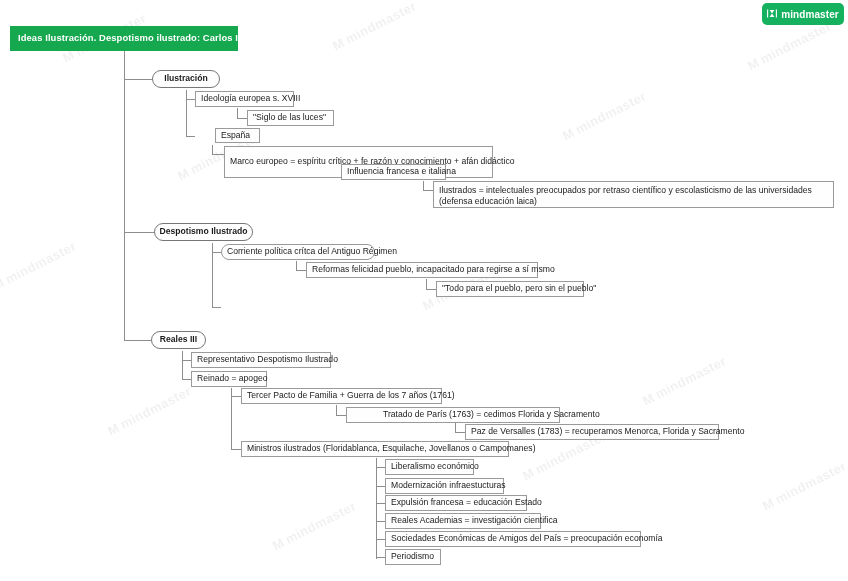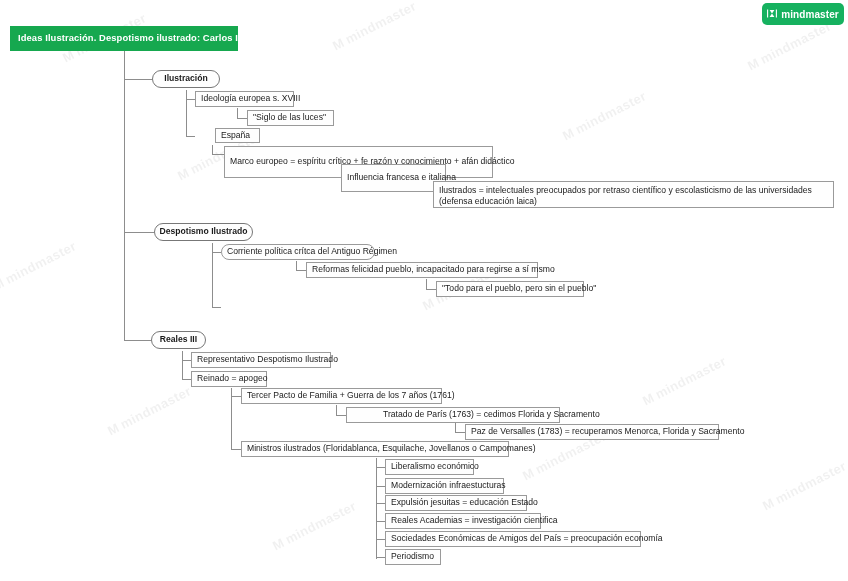--- a/index.html
+++ b/index.html
@@ -157,21 +157,21 @@
   <div class="node pill" style="left:152px;top:70px;width:68px;height:18px;">Ilustración</div>
 
   <div class="node" style="left:195px;top:91px;width:99px;height:16px;">Ideología europea s. XVIII</div>
 
   <div class="node" style="left:247px;top:110px;width:87px;height:16px;">"Siglo de las luces"</div>
 
   <div class="node" style="left:195px;top:128px;width:45px;height:15px;margin-left:20px;">España</div>
 
   <div class="node" style="left:224px;top:146px;width:269px;height:32px;">Marco europeo = espíritu crítico + fe razón y conocimiento + afán didáctico</div>
 
-  <div class="node" style="left:341px;top:164px;width:105px;height:28px;">Influencia francesa e italiana</div>
+  <div class="node" style="left:341px;top:164px;width:105px;height:16px;">Influencia francesa e italiana</div>
 
   <div class="node wrap" style="left:433px;top:181px;width:401px;height:27px;">Ilustrados = intelectuales preocupados por retraso científico y escolasticismo de las universidades (defensa educación laica)</div>
 
   <div class="node pill" style="left:154px;top:223px;width:99px;height:18px;">Despotismo Ilustrado</div>
 
   <div class="node" style="left:221px;top:244px;width:154px;height:16px;border-radius:8px;">Corriente política crítca del Antiguo Régimen</div>
 
   <div class="node" style="left:306px;top:262px;width:232px;height:16px;">Reformas felicidad pueblo, incapacitado para regirse a sí msmo</div>
 
   <div class="node" style="left:436px;top:281px;width:148px;height:16px;">"Todo para el pueblo, pero sin el pueblo"</div>
@@ -188,21 +188,21 @@
   <div class="node" style="left:346px;top:407px;width:214px;height:16px;padding-left:36px;">Tratado de París (1763) = cedimos Florida y Sacramento</div>
 
   <div class="node" style="left:465px;top:424px;width:254px;height:16px;">Paz de Versalles (1783) = recuperamos Menorca, Florida y Sacramento</div>
 
   <div class="node" style="left:241px;top:441px;width:268px;height:16px;">Ministros ilustrados (Floridablanca, Esquilache, Jovellanos o Campomanes)</div>
 
   <div class="node" style="left:385px;top:459px;width:89px;height:16px;">Liberalismo económico</div>
 
   <div class="node" style="left:385px;top:478px;width:119px;height:16px;">Modernización infraestucturas</div>
 
-  <div class="node" style="left:385px;top:495px;width:142px;height:16px;">Expulsión jesuitas = educación Estado</div>
+  <div class="node" style="left:385px;top:495px;width:142px;height:16px;">Expulsión francesa = educación Estado</div>
 
   <div class="node" style="left:385px;top:513px;width:156px;height:16px;">Reales Academias = investigación cientifica</div>
 
   <div class="node" style="left:385px;top:531px;width:256px;height:16px;">Sociedades Económicas de Amigos del País = preocupación economía</div>
 
   <div class="node" style="left:385px;top:549px;width:56px;height:16px;">Periodismo</div>
 
   <div id="logo">
     <span class="lmark">
       <svg width="10" height="9" viewBox="0 0 10 9" aria-hidden="true">

